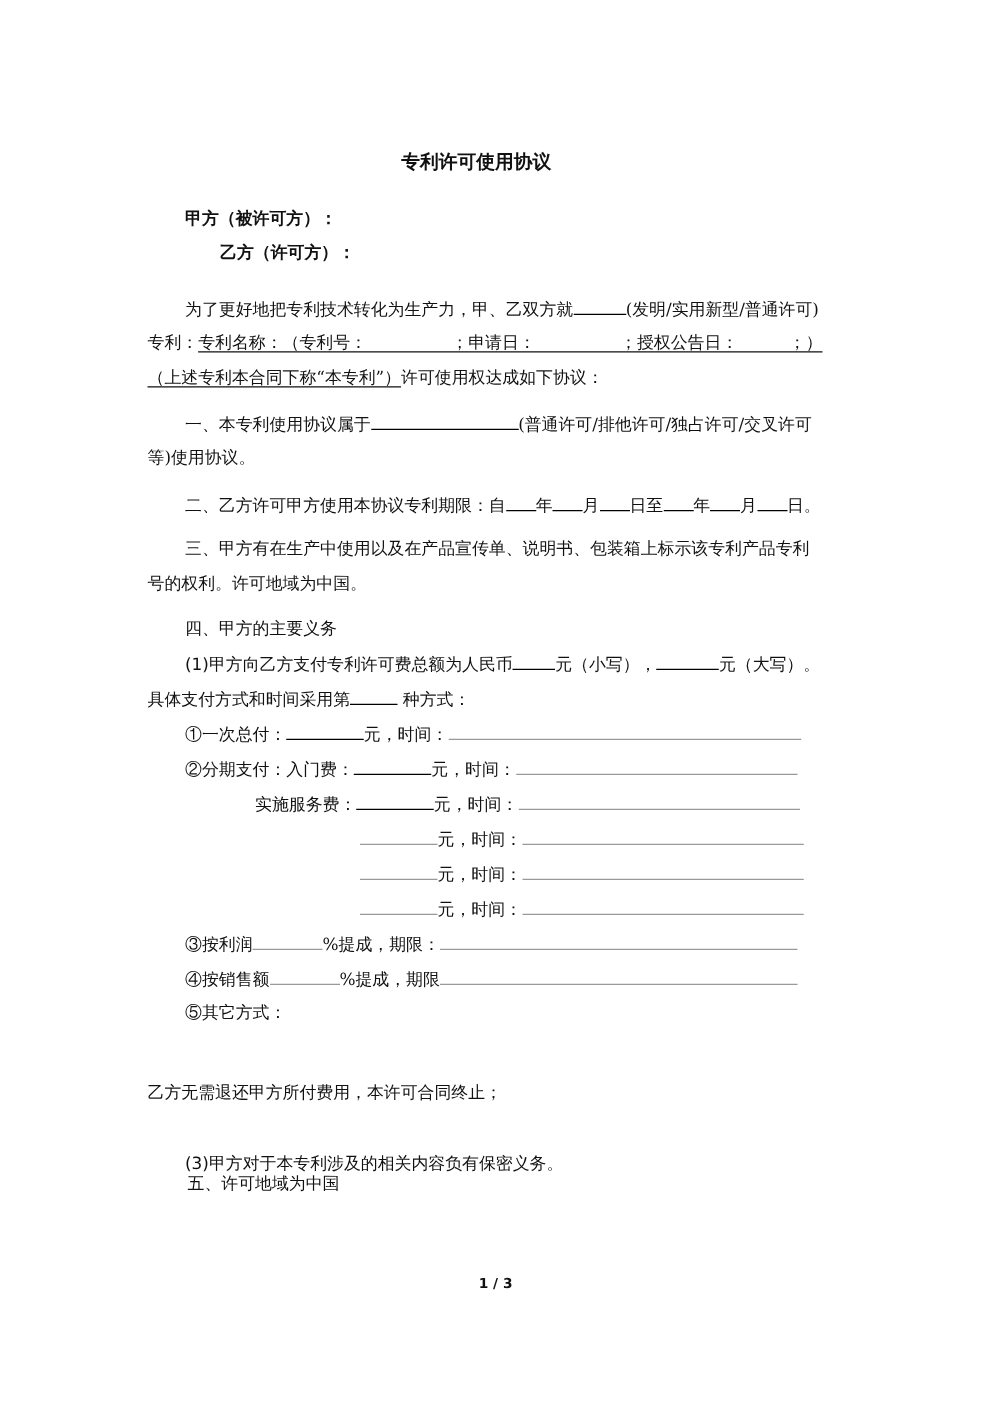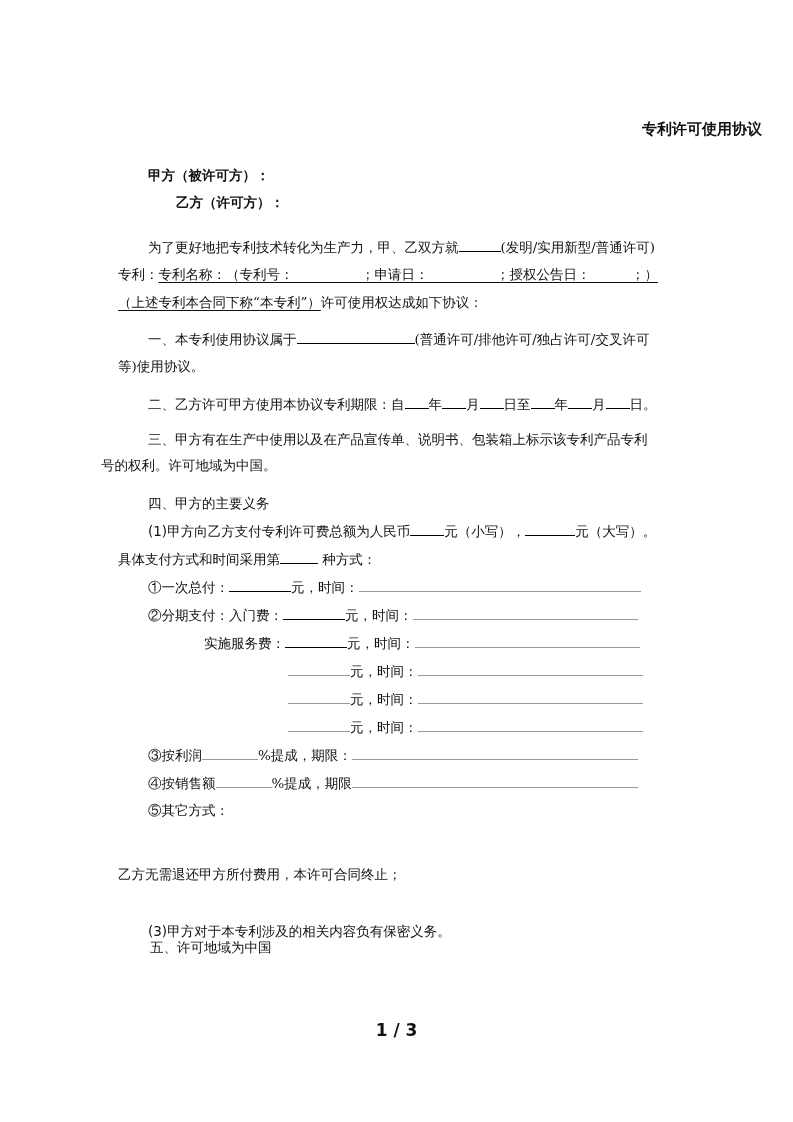--- a/index.html
+++ b/index.html
@@ -1,28 +1,28 @@
 <!DOCTYPE html>
 <html><head>
 <meta charset="utf-8">
 <style>
   html, body { margin: 0; padding: 0; background: #ffffff; }
   body { width: 793px; height: 1122px; position: relative; overflow: hidden;
          font-family: "DejaVu Serif", "Liberation Serif", serif; color: #111; }
   .page { position: absolute; left: 0; top: 0; width: 793px; height: 1122px; }
   .line { position: absolute; font-size: 13.5px; line-height: 18px; white-space: nowrap; }
-  .title { position: absolute; top: 120px; left: 0; width: 762px; text-align: right;
+  .title { position: absolute; top: 120px; left: 0; width: 762px; text-align: center;
            font-size: 15px; font-weight: bold; font-family: Liberation Sans, sans-serif; }
   .bold { font-weight: bold; font-family: "DejaVu Sans", sans-serif; }
   .u { display: inline-block; border-bottom: 1px solid #000; height: 14px; vertical-align: baseline; }
   .ug { display: inline-block; border-bottom: 1px solid #999; height: 14px; vertical-align: baseline; }
   .ut { text-decoration: underline; text-underline-offset: 3px; }
   .num { font-family: "DejaVu Sans", sans-serif; }
   .footer { position: absolute; top: 1020px; left: 0; width: 793px; text-align: center;
-            font-size: 17px; font-weight: bold; font-family: "DejaVu Sans", sans-serif; }
+            font-size: 11px; font-weight: bold; font-family: "DejaVu Sans", sans-serif; }
 </style>
 </head>
 <body>
 
 <div class="page">
 
   <div class="title">专利许可使用协议</div>
 
   <div class="line bold" style="top:166px; left:148px;">甲方（被许可方）：</div>
   <div class="line bold" style="top:193px; left:148px;margin-left:28px;">乙方（许可方）：</div>
@@ -40,21 +40,21 @@
   <div class="line" style="top:329px; left:148px;">
     <span>一、本专利使用协议属于</span><span class="u" style="width:118px"></span><span>(普通许可/排他许可/独占许可/交叉许可</span>
   </div>
   <div class="line" style="top:357px; left:118px;">等)使用协议。</div>
 
   <div class="line" style="top:394px; left:148px;">
     <span>二、乙方许可甲方使用本协议专利期限：自</span><span class="u" style="width:24px"></span><span>年</span><span class="u" style="width:24px"></span><span>月</span><span class="u" style="width:24px"></span><span>日至</span><span class="u" style="width:24px"></span><span>年</span><span class="u" style="width:24px"></span><span>月</span><span class="u" style="width:24px"></span><span>日。</span>
   </div>
 
   <div class="line" style="top:430px; left:148px;">三、甲方有在生产中使用以及在产品宣传单、说明书、包装箱上标示该专利产品专利</div>
-  <div class="line" style="top:458px; left:101px;font-family:Liberation Mono, monospace;">号的权利。许可地域为中国。</div>
+  <div class="line" style="top:458px; left:118px;">号的权利。许可地域为中国。</div>
 
   <div class="line" style="top:494px; left:148px;">四、甲方的主要义务</div>
 
   <div class="line" style="top:521px; left:148px;">
     <span class="num">(1)</span><span>甲方向乙方支付专利许可费总额为人民币</span><span class="u" style="width:34px"></span><span>元（小写），</span><span class="u" style="width:50px"></span><span>元（大写）。</span>
   </div>
   <div class="line" style="top:549px; left:118px;">
     <span>具体支付方式和时间采用第</span><span class="u" style="width:38px"></span><span> 种方式：</span>
   </div>
 

